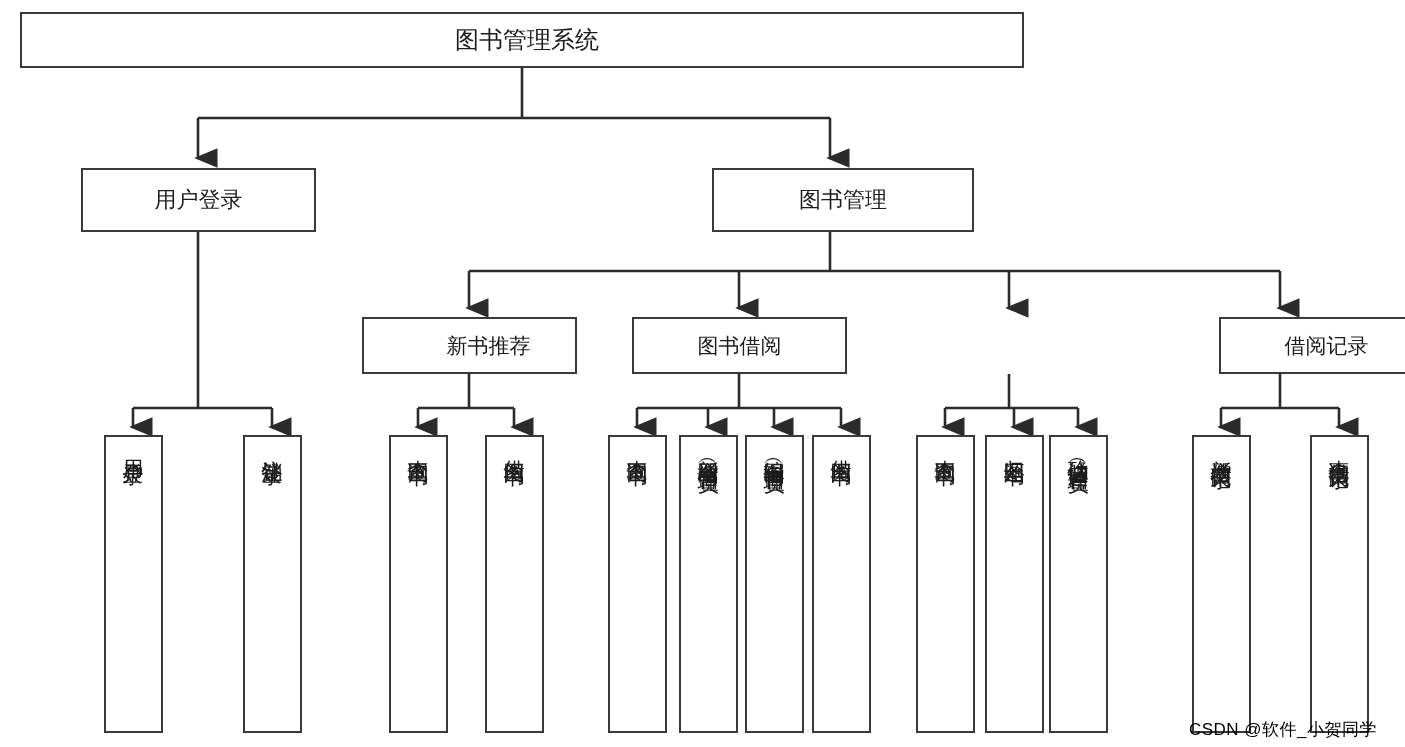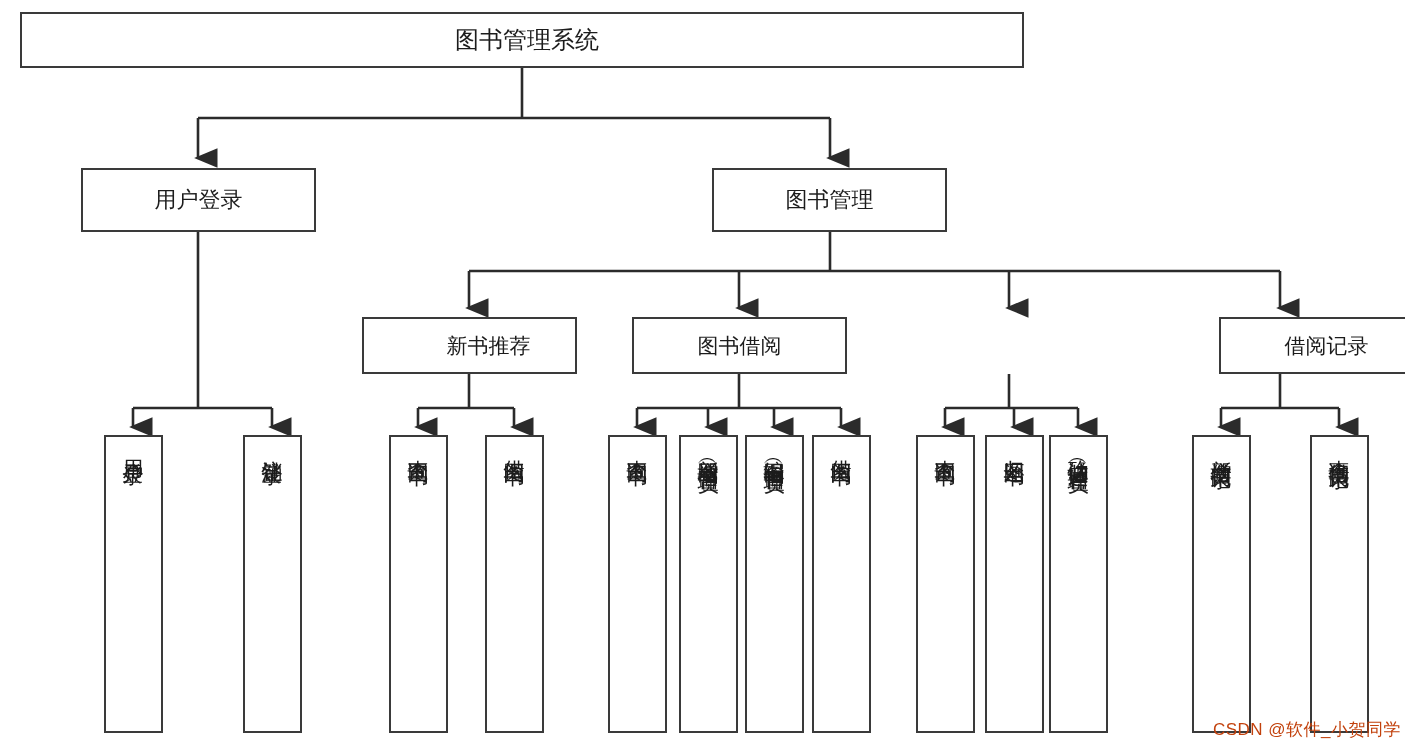--- a/index.html
+++ b/index.html
@@ -53,24 +53,24 @@
   }
   .vtext {
     writing-mode: vertical-rl;
     text-orientation: upright;
     letter-spacing: 2px;
     line-height: 1;
     white-space: nowrap;
   }
   .watermark {
     position: absolute;
-    right: 4px;
+    right: 28px;
     bottom: 6px;
     font-size: 17px;
-    color: #c2410c;
+    color: #000000;
     letter-spacing: 0.5px;
     white-space: nowrap;
   }
 </style>
 </head>
 <body>
 
 <div id="canvas">
 
   <svg class="wires" viewBox="0 0 1405 747">
@@ -123,21 +123,21 @@
     </g>
   </svg>
 
   <div class="node root" style="left:20px; top:12px; width:1004px; height:56px;padding-left:10px;">
     <span>图书管理系统</span>
   </div>
 
   <div class="node lvl1" style="left:81px; top:168px; width:235px; height:64px;">
     <span>用户登录</span>
   </div>
-  <div class="node lvl1" style="left:712px; top:168px; width:235px; height:64px;">
+  <div class="node lvl1" style="left:712px; top:168px; width:262px; height:64px;">
     <span>图书管理</span>
   </div>
 
   <div class="node lvl2" style="left:362px; top:317px; width:215px; height:57px;padding-left:38px;">
     <span>新书推荐</span>
   </div>
   <div class="node lvl2" style="left:632px; top:317px; width:215px; height:57px;">
     <span>图书借阅</span>
   </div>
   <div class="node lvl2" style="left:1172px; top:317px; width:215px; height:57px;margin-left:47px;">

